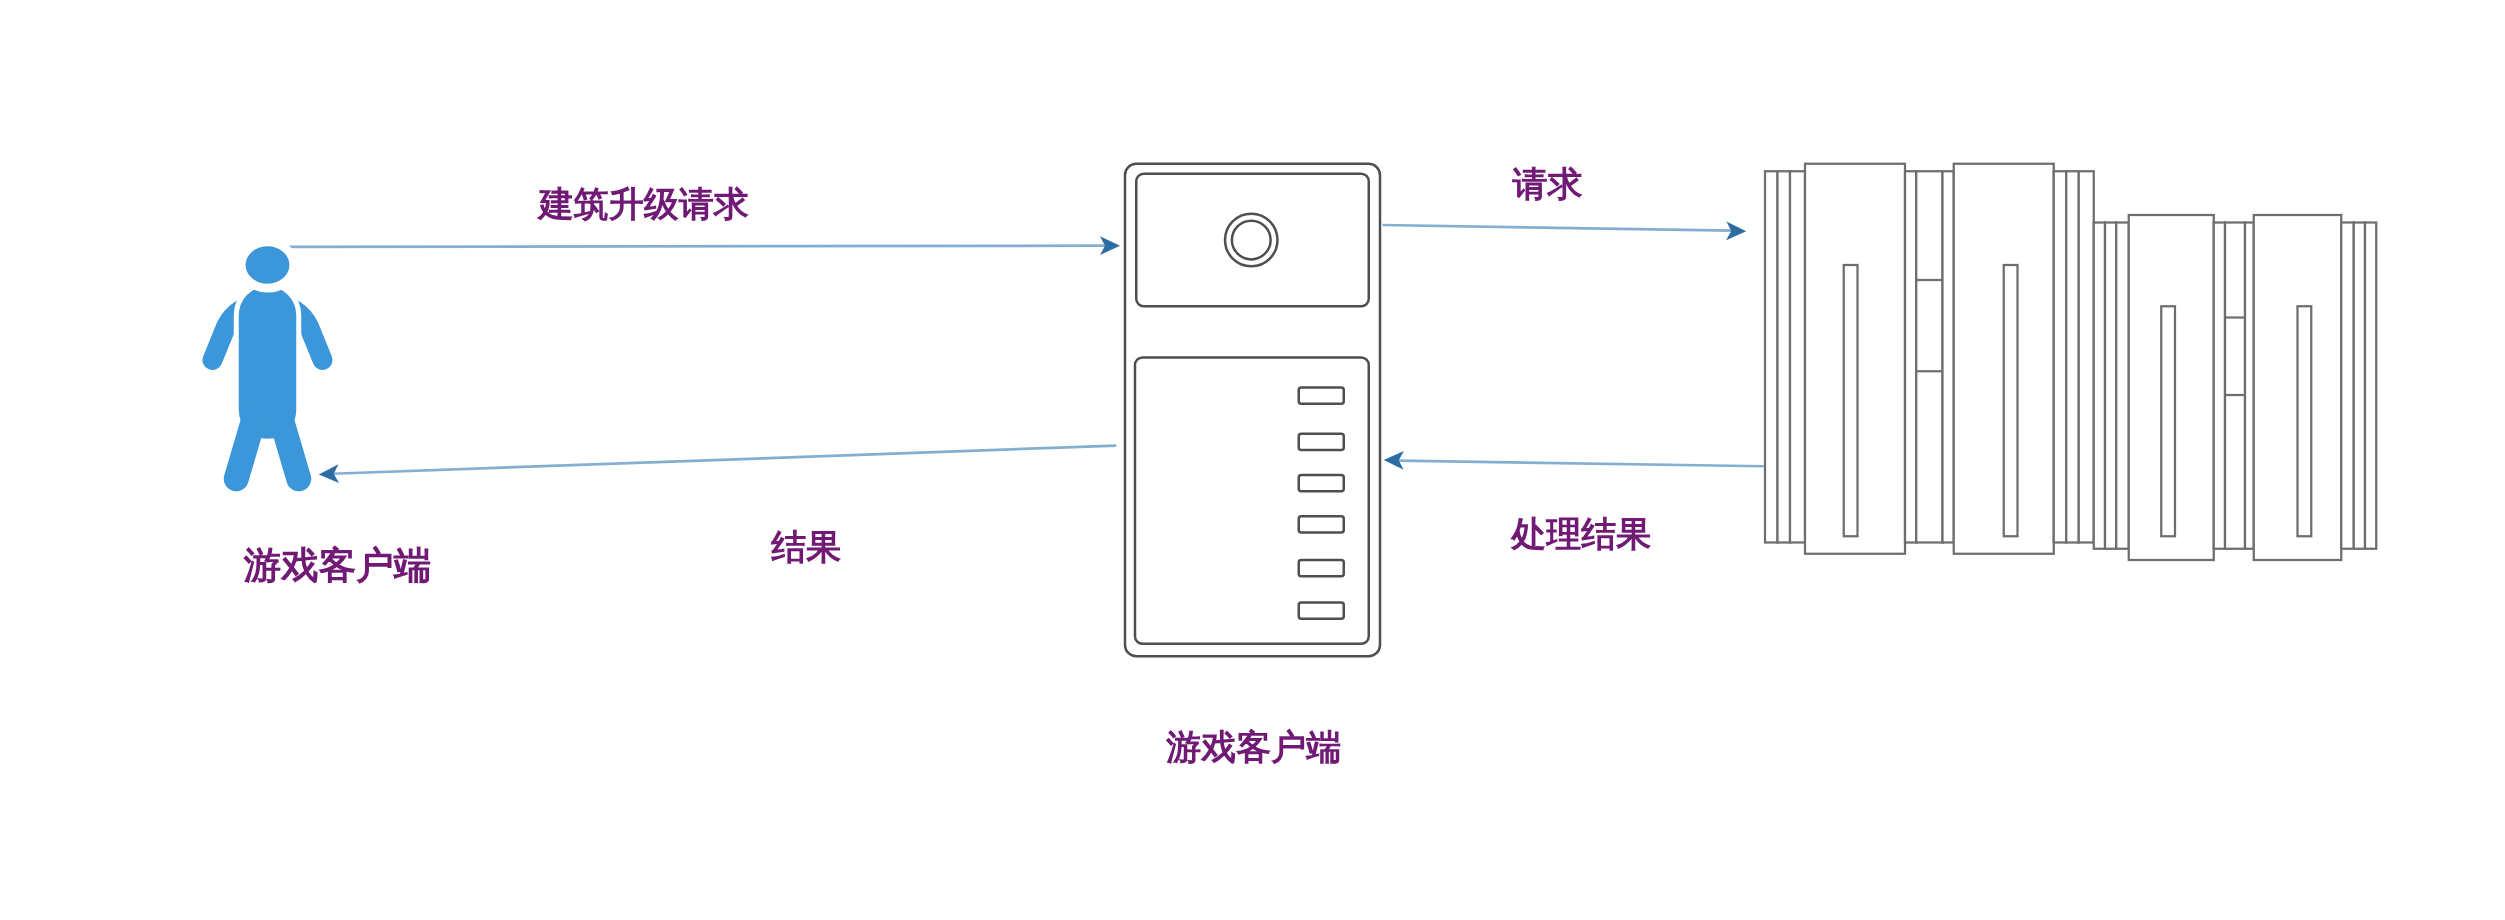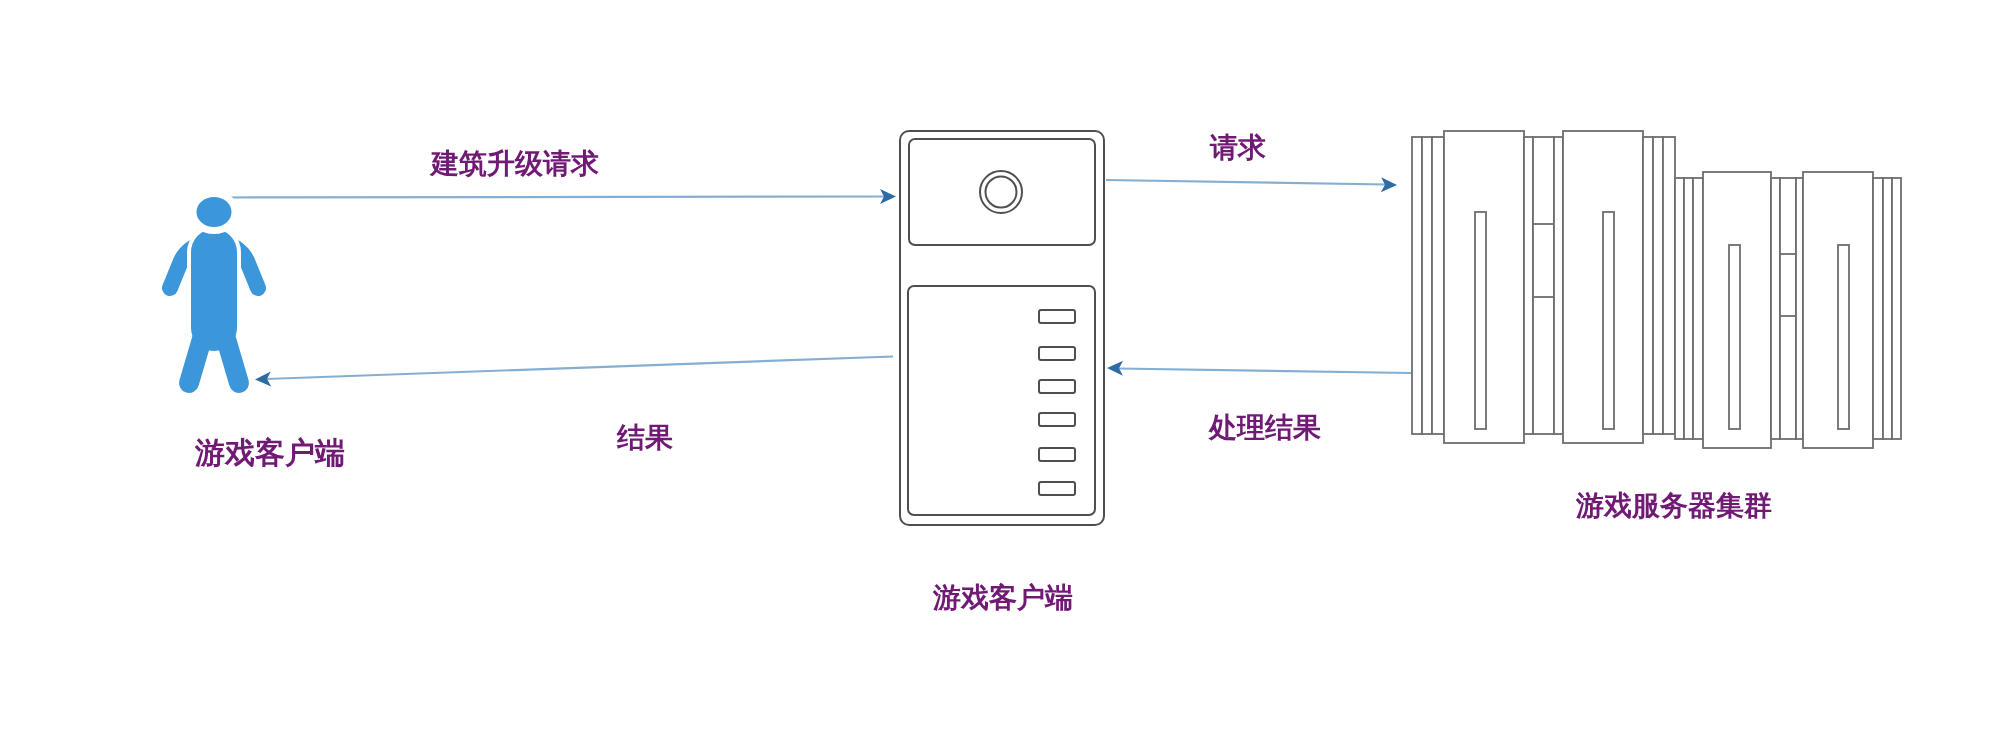--- a/index.html
+++ b/index.html
@@ -142,15 +142,14 @@
   <div class="dlabel" style="left:1238px; top:133px;">请求</div>
 
   <div class="dlabel" style="left:1265px; top:413px;">处理结果</div>
 
   <div class="dlabel" style="left:597px;  top:423px;margin-left:48px;">结果</div>
 
   <div class="dlabel client-size" style="left:270px; top:436px;">游戏客户端</div>
 
   <div class="dlabel" style="left:1003px; top:583px;">游戏客户端</div>
 
-  <div class="dlabel" style="left:1674px; top:491px;">游戏服务器集群</div>
 
 </div>
 
 </body></html>

